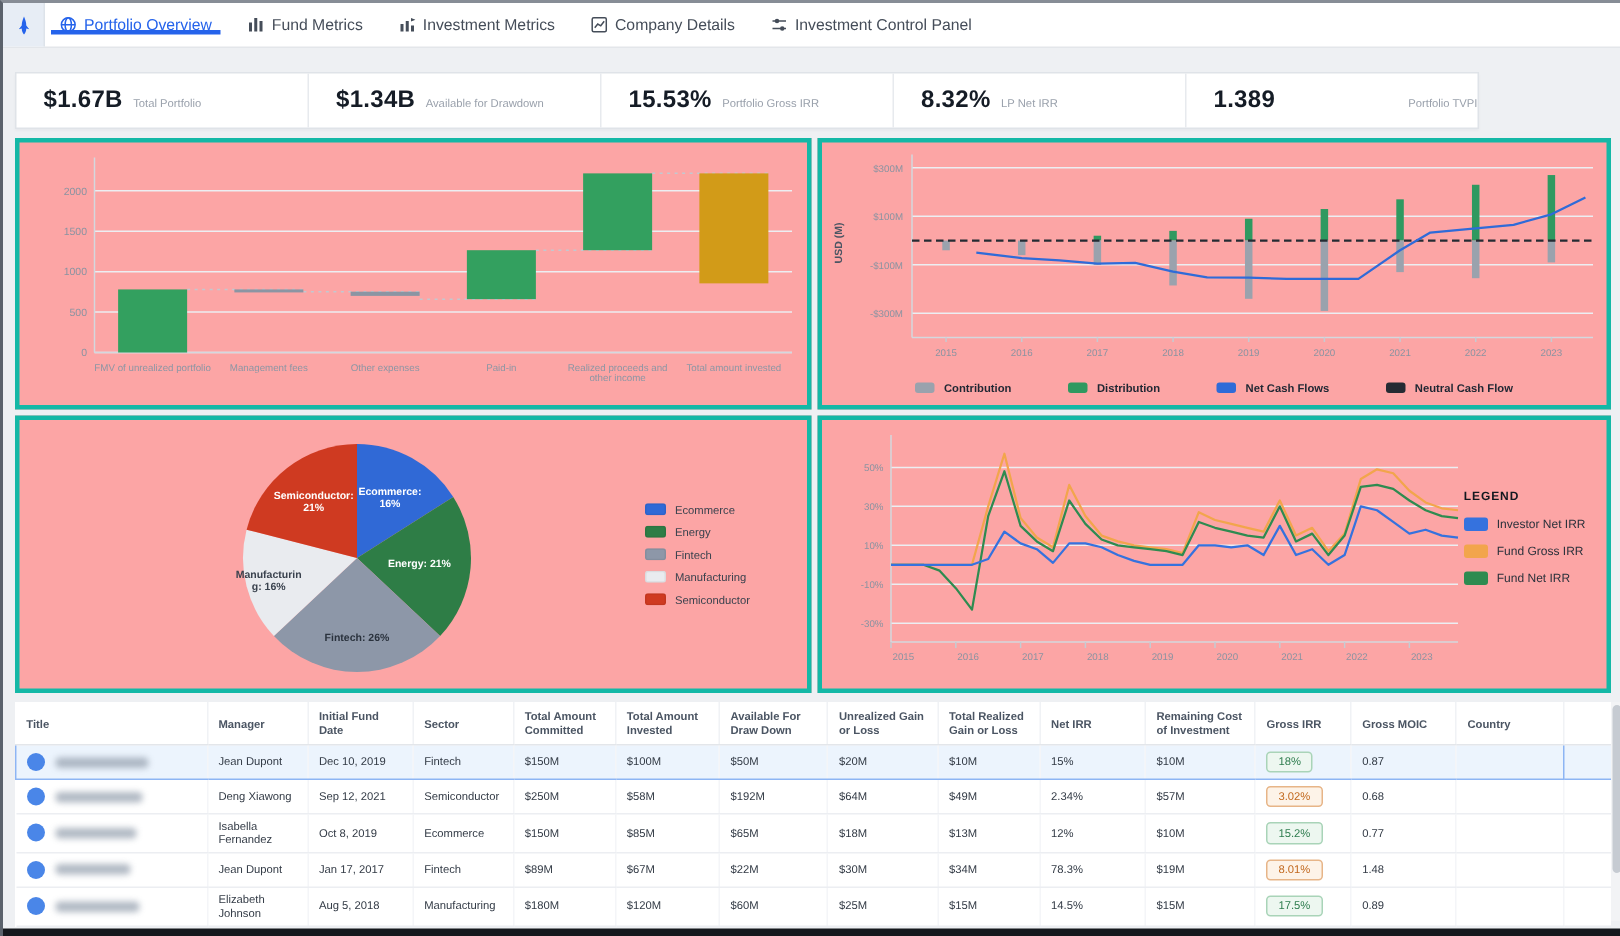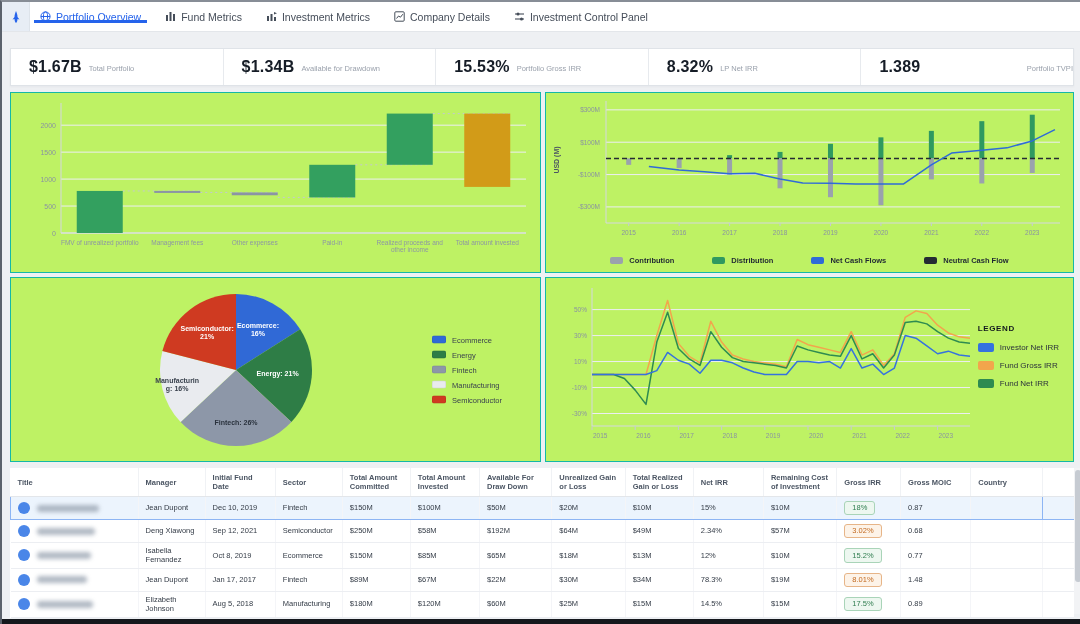--- a/index.html
+++ b/index.html
@@ -17,28 +17,28 @@
               border-right:1px solid #dde3ea; }
   .brand { display:flex; align-items:center; font-size:13.5px; font-weight:700; color:#19212b;
            padding:0 18px 0 12px; letter-spacing:.1px; }
   .tabs { display:flex; align-items:center; gap:4px; }
   .tab { position:relative; display:flex; align-items:center; gap:5px; padding:0 10px;
          font-size:10.5px; color:#454d59; cursor:pointer; white-space:nowrap; }
   .tab svg { flex:0 0 auto; }
   .tab.active { color:#2563eb; }
   .tab.active::after { content:""; position:absolute; left:4px; right:4px; bottom:0; height:2.5px; background:#2563eb; }
   
-  .kpi-row { position:absolute; left:8px; top:46px; width:1064px; height:38px; background:#fff;
+  .kpi-row { position:absolute; left:8px; top:46px; width:976px; height:38px; background:#fff;
              border:1px solid #dfe3e8; box-shadow:0 1px 2px rgba(20,30,50,.04); display:flex; }
   .kpi { flex:1 1 0; display:flex; align-items:center; padding:0 0 0 18px; border-right:1px solid #e7eaee; }
   .kpi:last-child { border-right:none;justify-content:space-between; }
   .kpi-value { font-size:16px; font-weight:600; color:#151c26; letter-spacing:.2px; }
   .kpi-label { font-size:7.5px; color:#9aa1ac; margin-left:7px; margin-top:3px; }
   
-  .panel { position:absolute; background:#bef264; border:1px solid #14b8a6; }
+  .panel { position:absolute; background:#fca5a5; border:3px solid #14b8a6; }
   #p-waterfall { left:8px;  top:90px;  width:531px; height:181px; }
   #p-cashflow  { left:543px; top:90px; width:529px; height:181px; }
   #p-pie       { left:8px;  top:275px; width:531px; height:185px; }
   #p-irr       { left:543px; top:275px; width:529px; height:185px; }
   .panel svg { display:block; }
   svg text { font-family:"Liberation Sans", sans-serif; }
   .cf-legend { position:absolute; left:0; right:0; bottom:7px; display:flex; justify-content:center; gap:38px; }
   .leg-item { display:flex; align-items:center; gap:6px; font-size:7.5px; color:#1f2733; font-weight:600; }
   .leg-swatch { width:13px; height:7px; border-radius:2px; }
   .pie-legend { position:absolute; right:38px; top:50%; transform:translateY(-50%); display:flex; flex-direction:column; gap:6px; }

